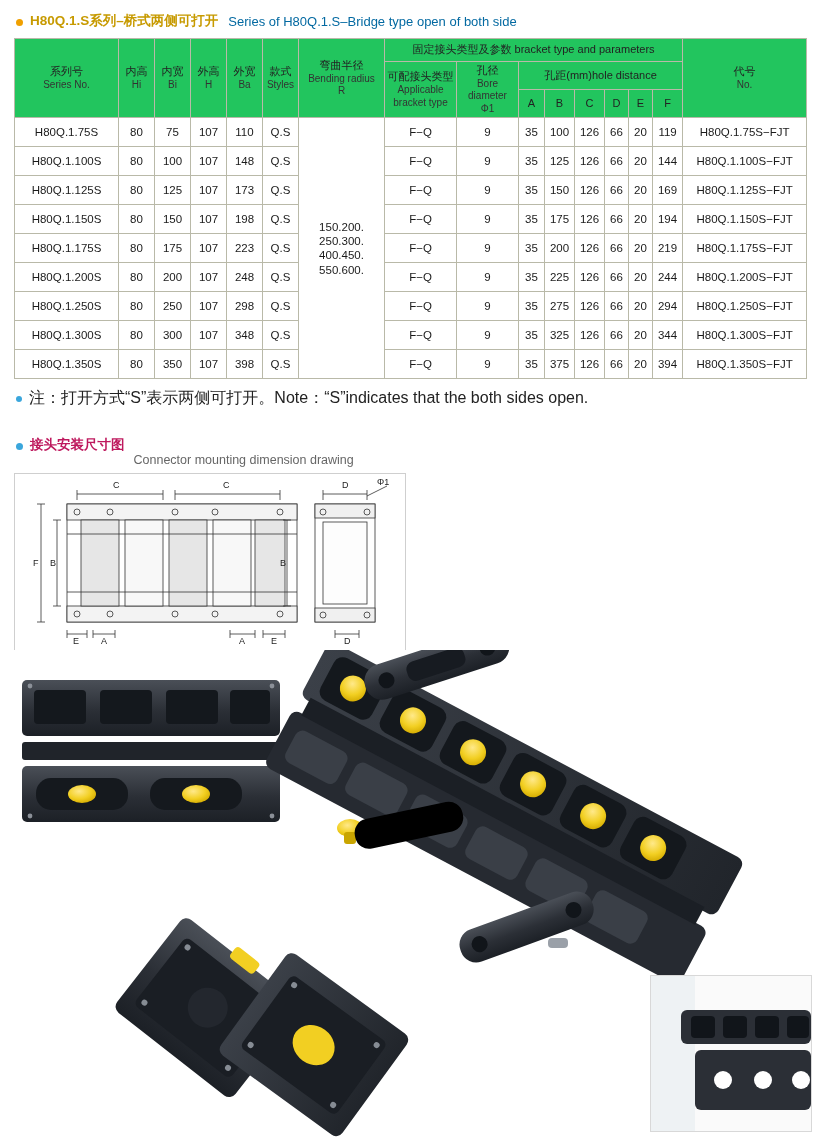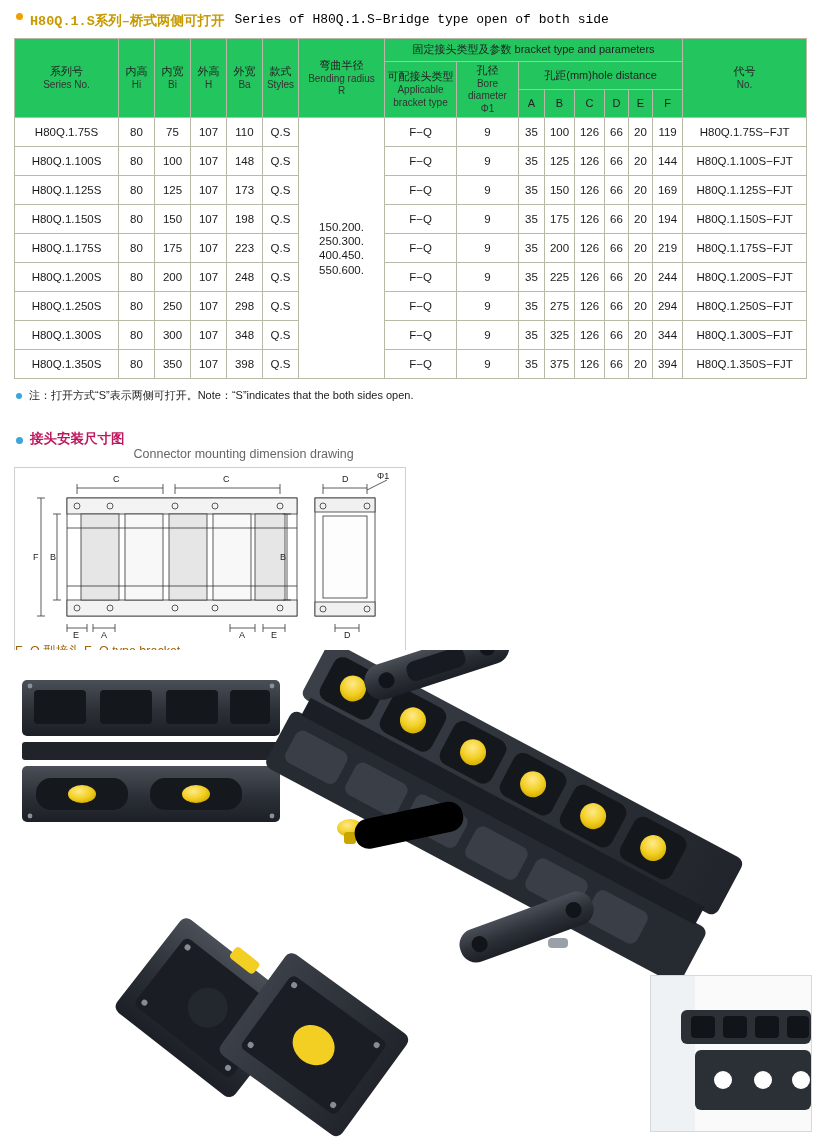--- a/index.html
+++ b/index.html
@@ -8,34 +8,33 @@
     background:#ffffff;
     font-family:"Liberation Sans", sans-serif;
     color:#1a1a1a;
     overflow:hidden;
     position:relative;
   }
   .page{width:820px;height:1140px;position:relative;}
 
   
   .title-row{
-    display:flex;
+    display:flex;align-items:center;
     padding:12px 0 8px 16px;
-    font-family:Liberation Mono, monospace;
   }
   .bullet{
     width:7px;height:7px;border-radius:50%;
     background:#f0a000;margin-right:7px;flex:0 0 auto;
     position:relative;top:1px;
   }
   .title-cn{
     color:#c79a00;font-size:13.5px;font-weight:bold;white-space:nowrap;
   }
   .title-en{
-    color:#000000;font-size:13px;margin-left:10px;white-space:nowrap;
+    color:#0369a1;font-size:13px;margin-left:10px;white-space:nowrap;
   }
 
   
   .tbl-wrap{padding:0 14px;}
   table.spec{
     border-collapse:collapse;
     width:792px;
     table-layout:fixed;
     font-size:11px;
   }
@@ -61,21 +60,21 @@
     background:#fff;
     font-size:11.5px;
   }
   td.series{text-align:left;padding-left:10px;}
   td.code{text-align:center;}
   td.bend{
     font-size:11.5px;line-height:1.55;
   }
   .note{
     display:flex;align-items:center;
-    padding:9px 0 0 16px;font-size:11px;color:#222;
+    padding:9px 0 0 16px;font-size:16px;color:#222;
   }
   .note .dot{
     width:6px;height:6px;border-radius:50%;
     background:#3aa6dc;margin-right:7px;flex:0 0 auto;
   }
 
   
   .sec2{
     display:flex;align-items:center;
     padding:14px 0 6px 16px;

